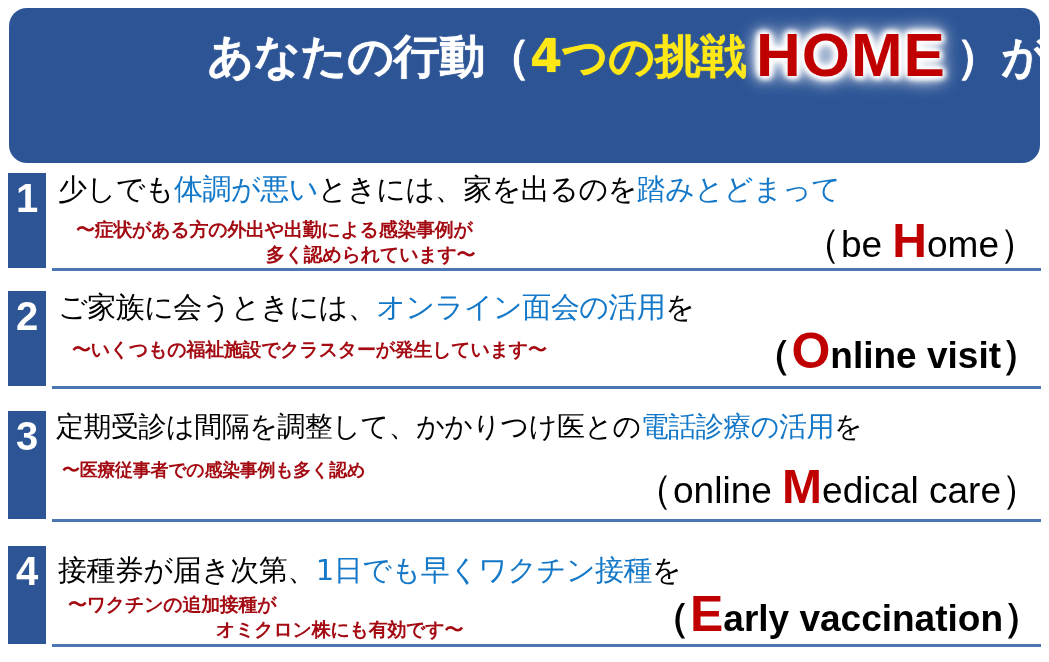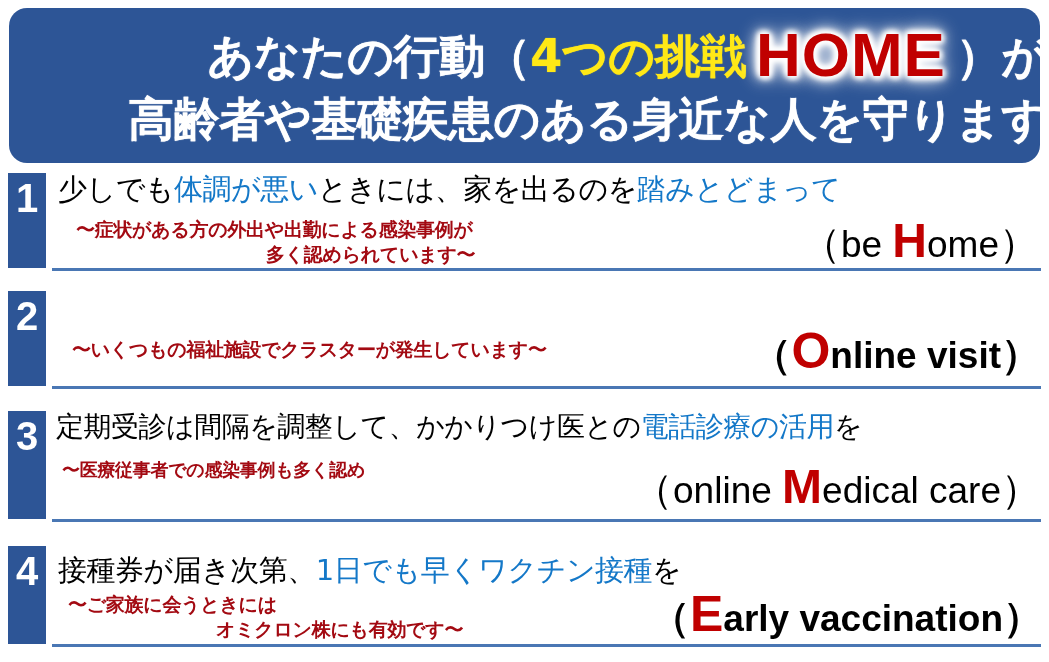--- a/index.html
+++ b/index.html
@@ -161,40 +161,42 @@
   .sec4 .english { right: 6px; top: 48px; font-weight: bold; }
   .sec4 .en-cap { font-size: 50px; }
 </style>
 </head>
 <body>
 
 <div class="banner">
   <div class="banner-line banner-line-1">
     <span class="bn-white">あなたの行動（</span><span class="bn-yellow">4つの挑戦</span><span class="bn-home">HOME</span><span class="bn-white">）が</span>
   </div>
-  <div class="banner-line banner-line-2 bn-white">高齢者や基礎疾患のある身近な人を守ります</div>
 </div>
 
 <div class="section sec1">
   <div class="badge">1</div>
   <div class="headline">
     <span>少しでも</span><span class="hl-blue">体調が悪い</span><span>ときには、家を出るのを</span><span class="hl-blue">踏みとどまって</span>
   </div>
   <div class="note">
     <span>〜症状がある方の外出や出勤による感染事例が</span>
     <span class="nl2">多く認められています〜</span>
   </div>
   <div class="english">
     <span class="en-paren">（</span><span>be </span><span class="en-cap">H</span><span>ome</span><span class="en-paren">）</span>
   </div>
   <div class="rule"></div>
 </div>
 
 <div class="section sec2">
   <div class="badge">2</div>
+  <div class="headline">
+    <span>ご家族に会うときには、</span><span class="hl-blue">オンライン面会の活用</span><span>を</span>
+  </div>
   <div class="note">
     <span>〜いくつもの福祉施設でクラスターが発生しています〜</span>
   </div>
   <div class="english">
     <span class="en-paren">（</span><span class="en-cap">O</span><span>nline visit</span><span class="en-paren">）</span>
   </div>
   <div class="rule"></div>
 </div>
 
 <div class="section sec3">
@@ -210,20 +212,20 @@
   </div>
   <div class="rule"></div>
 </div>
 
 <div class="section sec4">
   <div class="badge">4</div>
   <div class="headline">
     <span>接種券が届き次第、</span><span class="hl-blue">1日でも早くワクチン接種</span><span>を</span>
   </div>
   <div class="note">
-    <span>〜ご家族に会うときには</span>
+    <span>〜ワクチンの追加接種が</span>
     <span class="nl2">オミクロン株にも有効です〜</span>
   </div>
   <div class="english">
     <span class="en-paren">（</span><span class="en-cap">E</span><span>arly  vaccination</span><span class="en-paren">）</span>
   </div>
   <div class="rule"></div>
 </div>
 
 </body></html>

